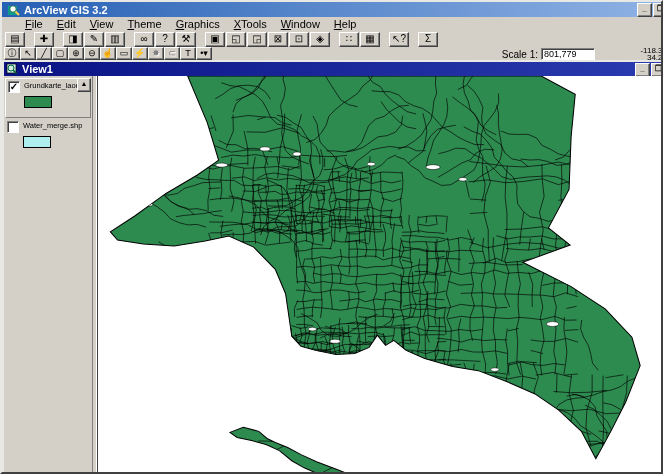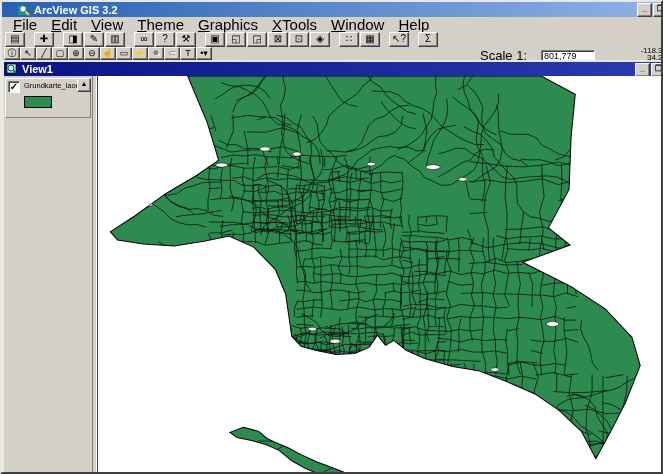--- a/index.html
+++ b/index.html
@@ -7,43 +7,43 @@
     background:#d4d0c8;font-family:"Liberation Sans",sans-serif;
     border:2px solid;border-color:#e8e8e4 #404040 #404040 #e8e8e4;box-sizing:border-box;}
   
   .raised{background:#d4d0c8;border:1px solid;border-color:#fff #404040 #404040 #fff;
     box-shadow:inset -1px -1px 0 #808080;}
   .sunken{background:#fff;border:1px solid;border-color:#808080 #fff #fff #808080;
     box-shadow:inset 1px 1px 0 #404040;}
   
   .titlebar{position:absolute;left:0;top:0;right:0;height:15px;
     background:linear-gradient(90deg,#2660b4,#8fb2e4);
-    display:flex;align-items:center;padding-left:16px;overflow:hidden;}
+    display:flex;align-items:center;padding-left:6px;overflow:hidden;}
   .titlebar .apptitle{color:#fff;font-size:11px;font-weight:bold;margin-left:4px;white-space:nowrap;}
   .winbtns{position:absolute;right:-7px;top:1px;display:flex;gap:1px;}
   .winbtn{width:13px;height:12px;font-size:8px;line-height:10px;text-align:center;
     color:#000;font-weight:bold;}
   .appicon{width:12px;height:12px;flex:0 0 12px;}
   
   .menubar{position:absolute;left:0;top:15px;right:0;height:14px;background:#d4d0c8;
-    display:flex;align-items:center;font-size:15px;color:#000;padding-left:4px;}
+    display:flex;align-items:center;font-size:11px;color:#000;padding-left:16px;}
   .menu-item{padding:0 7px;white-space:nowrap;}
   .menu-item u{text-decoration:underline;}
   
   .toolbar1{position:absolute;left:0;top:29px;right:0;height:16px;display:flex;align-items:center;padding-left:3px;}
   .tb-group{display:flex;margin-right:8px;}
   .tb-btn{width:20px;height:15px;margin-right:1px;display:flex;align-items:center;justify-content:center;
     font-size:10px;line-height:10px;color:#000;padding:0;}
   .toolbar2{position:absolute;left:0;top:45px;right:0;height:13px;display:flex;align-items:center;padding-left:2px;
     border-bottom:1px solid #808080;box-shadow:0 1px 0 #fff;}
   .tb2-btn{width:16px;height:13px;margin-right:0px;display:flex;align-items:center;justify-content:center;
     font-size:9px;line-height:9px;color:#000;padding:0;}
   .tb2-btn.disabled{color:#808080;text-shadow:1px 1px 0 #fff;}
   .scalewrap{position:absolute;right:66px;top:1px;display:flex;align-items:center;}
-  .scalelabel{font-size:13px;margin-right:14px;white-space:nowrap;}
+  .scalelabel{font-size:10px;margin-right:3px;white-space:nowrap;}
   .scalefield{width:48px;height:10px;font-size:9px;line-height:10px;padding:0 2px;
     font-family:"Liberation Sans",sans-serif;}
   .coords{position:absolute;right:-6px;top:0px;width:44px;text-align:right;
     font-size:8px;line-height:7px;color:#000;}
   
   .desktop{position:absolute;left:0;top:58px;right:0;bottom:0;background:#d4d0c8;}
   .viewwin{position:absolute;left:0;top:0;width:668px;height:424px;
     border:2px solid;border-color:#e8e8e4 #404040 #404040 #e8e8e4;background:#d4d0c8;box-sizing:border-box;}
   .viewtitle{height:14px;background:linear-gradient(90deg,#0a1384,#2a3cb0);
     display:flex;align-items:center;padding-left:2px;position:relative;}
@@ -177,20 +177,27 @@
       <div class="viewbody">
 
         <div class="toc">
           <div id="toc-entries">
               <div class="toc-entry active">
                 <div class="toc-row">
                   <span class="checkbox">✓</span>
                   <span class="toc-label">Grundkarte_laor.sh</span>
                 </div>
                 <div class="swatch" style="background: rgb(46, 139, 80);"></div>
+              </div>
+              <div class="toc-entry">
+                <div class="toc-row">
+                  <span class="checkbox"></span>
+                  <span class="toc-label">Water_merge.shp</span>
+                </div>
+                <div class="swatch" style="background: rgb(175, 238, 238);"></div>
               </div>
             </div>
           <div class="toc-scroll">
             <div class="scrollbtn scroll-up raised">▲</div>
 
           </div>
         </div>
         <div class="splitter"></div>
 
         <div class="maparea">

